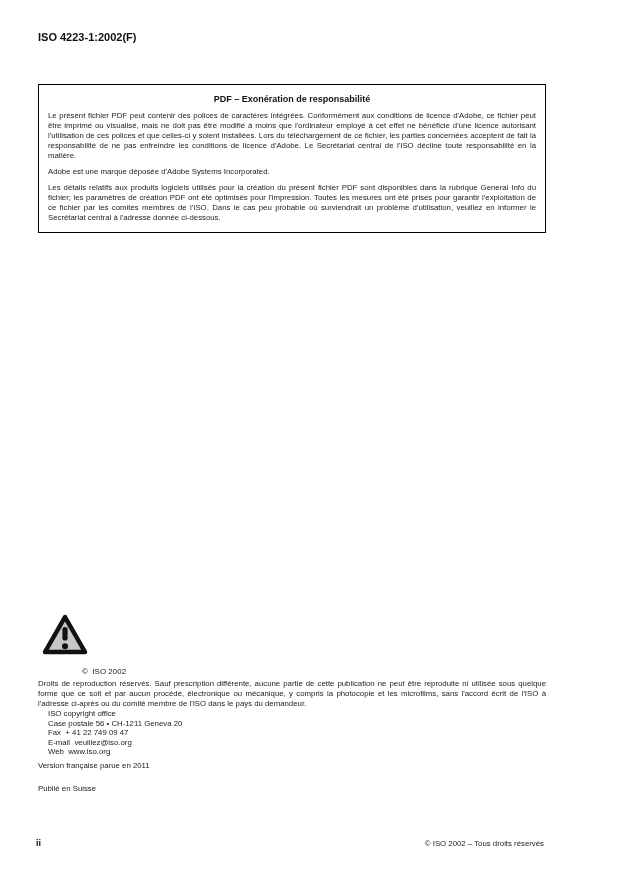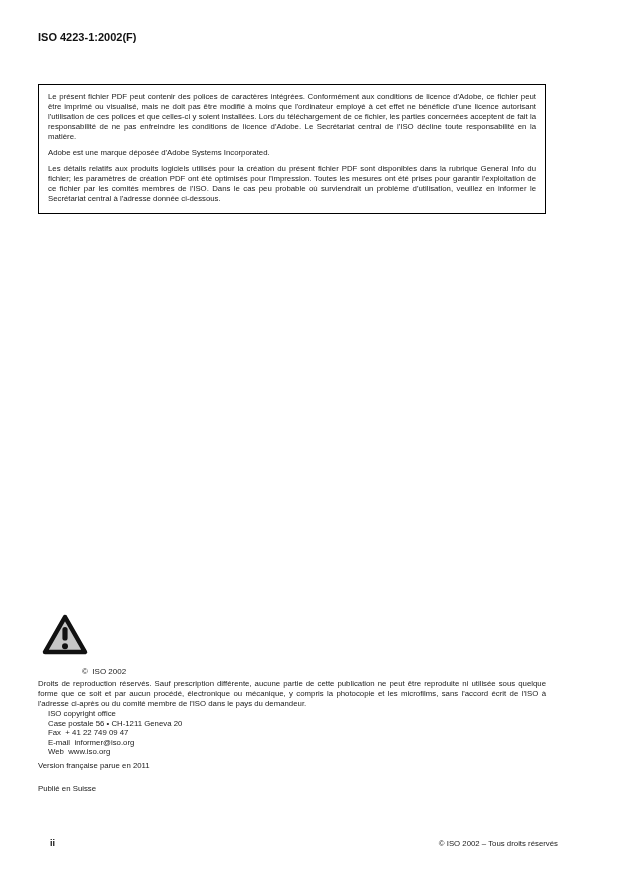--- a/index.html
+++ b/index.html
@@ -102,21 +102,21 @@
     margin-top: 4px;
     font-size: 7.8px;
     line-height: 10px;
     color: #222;
   }
   .published-line { margin-top: 13px; }
 
   .footer {
     position: absolute;
     top: 838px;
-    left: 50px;
+    left: 36px;
     width: 508px;
     display: flex;
     justify-content: space-between;
     align-items: baseline;
   }
   .footer-page-number {
     font-size: 9px;
     font-weight: bold;
     color: #111;
   }
@@ -124,20 +124,21 @@
     font-size: 7.8px;
     color: #222;
   }
 </style>
 </head>
 <body>
 
 <div class="header-ref">ISO 4223-1:2002(F)</div>
 
 <div class="disclaimer-box">
+  <div class="disclaimer-title">PDF – Exonération de responsabilité</div>
   <p class="disclaimer-par">Le présent fichier PDF peut contenir des polices de caractères intégrées. Conformément aux conditions de licence d'Adobe, ce fichier peut être imprimé ou visualisé, mais ne doit pas être modifié à moins que l'ordinateur employé à cet effet ne bénéficie d'une licence autorisant l'utilisation de ces polices et que celles-ci y soient installées. Lors du téléchargement de ce fichier, les parties concernées acceptent de fait la responsabilité de ne pas enfreindre les conditions de licence d'Adobe. Le Secrétariat central de l'ISO décline toute responsabilité en la matière.</p>
   <p class="disclaimer-par">Adobe est une marque déposée d'Adobe Systems Incorporated.</p>
   <p class="disclaimer-par">Les détails relatifs aux produits logiciels utilisés pour la création du présent fichier PDF sont disponibles dans la rubrique General Info du fichier; les paramètres de création PDF ont été optimisés pour l'impression. Toutes les mesures ont été prises pour garantir l'exploitation de ce fichier par les comités membres de l'ISO. Dans le cas peu probable où surviendrait un problème d'utilisation, veuillez en informer le Secrétariat central à l'adresse donnée ci-dessous.</p>
 </div>
 
 <div class="copyright-section">
   <div class="warning-row">
     <svg class="warning-icon" viewBox="0 0 48 44" aria-hidden="true">
       <polygon points="24,4 44,39 4,39" fill="#c6c6c6" stroke="#111111" stroke-width="4.5" stroke-linejoin="round"></polygon>
       <rect x="21.4" y="14" width="5.2" height="13.5" rx="2.6" fill="#111111"></rect>
@@ -146,21 +147,21 @@
   </div>
 
   <div class="copyright-year">©  ISO 2002</div>
 
   <div class="rights-par">Droits de reproduction réservés. Sauf prescription différente, aucune partie de cette publication ne peut être reproduite ni utilisée sous quelque forme que ce soit et par aucun procédé, électronique ou mécanique, y compris la photocopie et les microfilms, sans l'accord écrit de l'ISO à l'adresse ci-après ou du comité membre de l'ISO dans le pays du demandeur.</div>
 
   <div class="address-block">
     <div class="address-line">ISO copyright office</div>
     <div class="address-line">Case postale 56 • CH-1211 Geneva 20</div>
     <div class="address-line">Fax  + 41 22 749 09 47</div>
-    <div class="address-line">E-mail  informer@iso.org</div>
+    <div class="address-line">E-mail  veuillez@iso.org</div>
     <div class="address-line">Web  www.iso.org</div>
   </div>
 
   <div class="version-line">Version française parue en 2011</div>
 
   <div class="published-line">Publié en Suisse</div>
 </div>
 
 <div class="footer">
   <div class="footer-page-number">ii</div>

